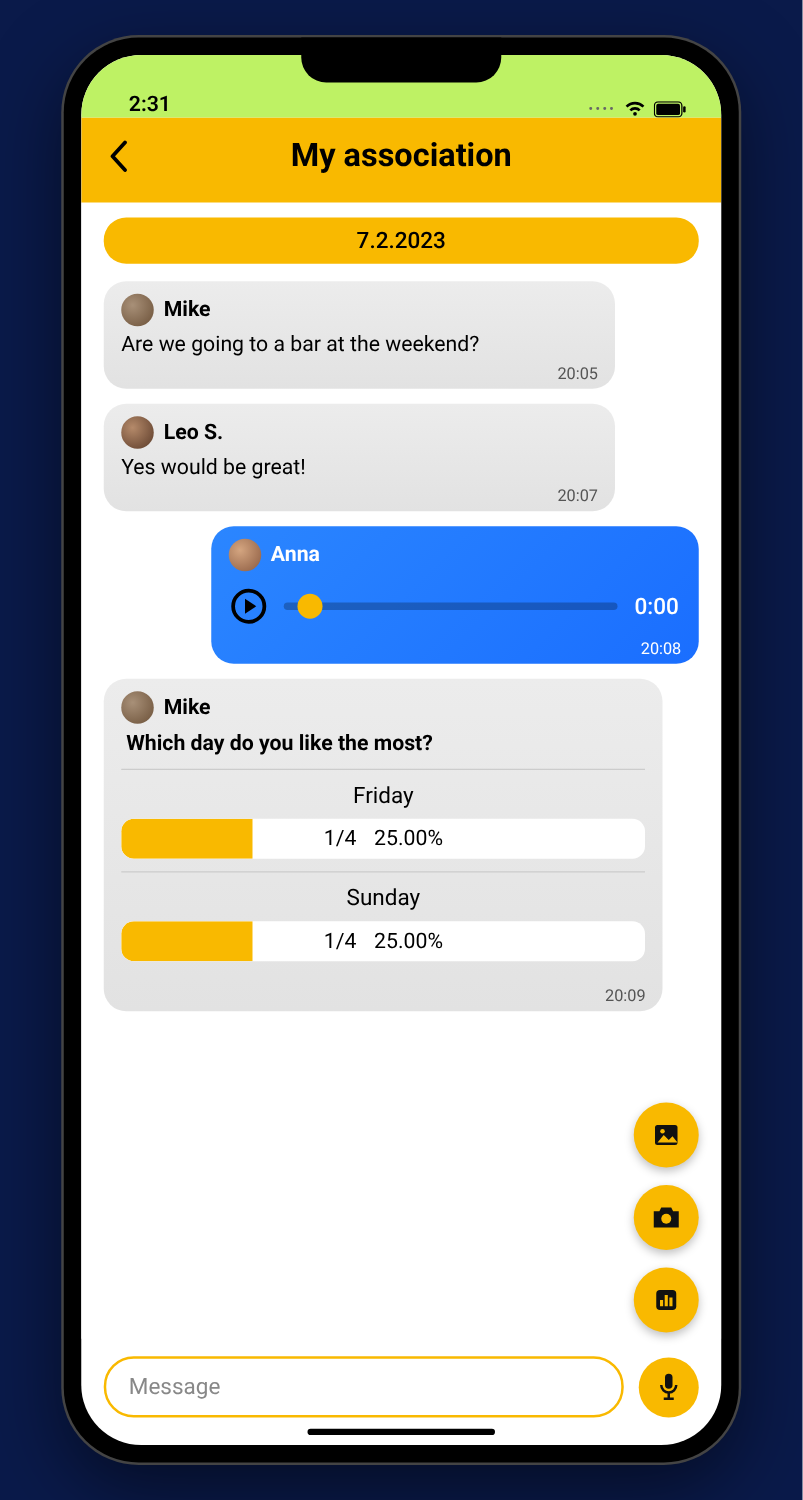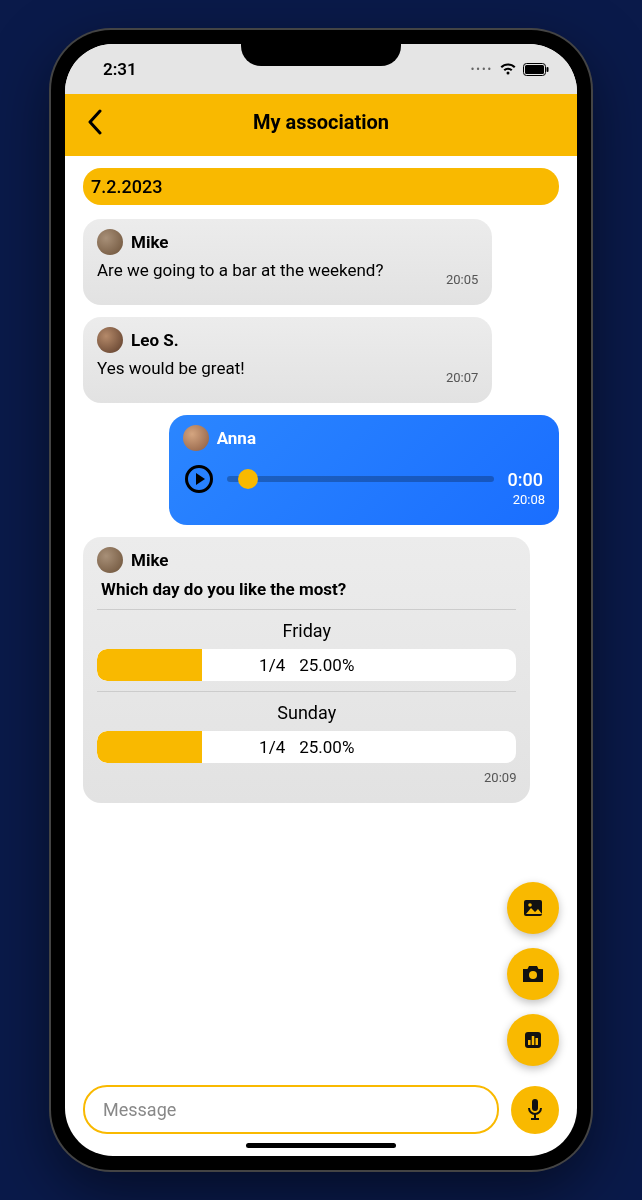--- a/index.html
+++ b/index.html
@@ -37,23 +37,23 @@
     left: 50%;
     transform: translateX(-50%);
     width: 160px;
     height: 36px;
     background: #000;
     border-radius: 0 0 20px 20px;
     z-index: 10;
   }
   .status-bar {
     height: 50px;
-    background: #e5e5e5;
-    display: flex;
-    align-items: center;
+    background: #bef264;
+    display: flex;
+    align-items: flex-end;
     justify-content: space-between;
     padding: 0 28px 0 38px;
     font-weight: 600;
     font-size: 17px;
     position: relative;
     z-index: 5;
   }
   .status-right { display: flex; align-items: center; gap: 6px; }
   .header {
     background: #f9b900;
@@ -64,32 +64,33 @@
   }
   .back-btn {
     font-size: 30px;
     font-weight: 300;
     position: absolute;
     left: 22px;
   }
   .header-title {
     flex: 1;
     text-align: center;
-    font-size: 20px;
+    font-size: 26px;
     font-weight: 700;
   }
   .chat {
     flex: 1;
     background: #fff;
     padding: 12px 18px;
     overflow-y: auto;
   }
   .date-pill {
     background: #f9b900;
     border-radius: 18px;
+    text-align: center;
     padding: 8px;
     font-size: 18px;
     font-weight: 500;
     margin-bottom: 14px;
   }
   .bubble {
     background: linear-gradient(#ececec, #e2e2e2);
     border-radius: 18px;
     padding: 10px 14px 24px;
     margin-bottom: 12px;
@@ -109,21 +110,21 @@
     flex-shrink: 0;
   }
   .avatar.mike { background: radial-gradient(circle at 35% 35%, #a89078, #6b5037); }
   .avatar.leo { background: radial-gradient(circle at 35% 35%, #b58a6a, #5a3a28); }
   .avatar.anna { background: radial-gradient(circle at 35% 35%, #d4a580, #8a5a40); }
   .sender { font-weight: 700; font-size: 17px; }
   .msg-text { font-size: 17px; line-height: 1.3; }
   .msg-time {
     position: absolute;
     right: 14px;
-    bottom: 18px;
+    bottom: 4px;
     font-size: 13px;
     color: #555;
   }
   .bubble.blue {
     background: linear-gradient(135deg, #2b86ff, #1a6eff);
     color: #fff;
     margin-left: auto;
     max-width: 82%;
     padding-bottom: 28px;
   }

